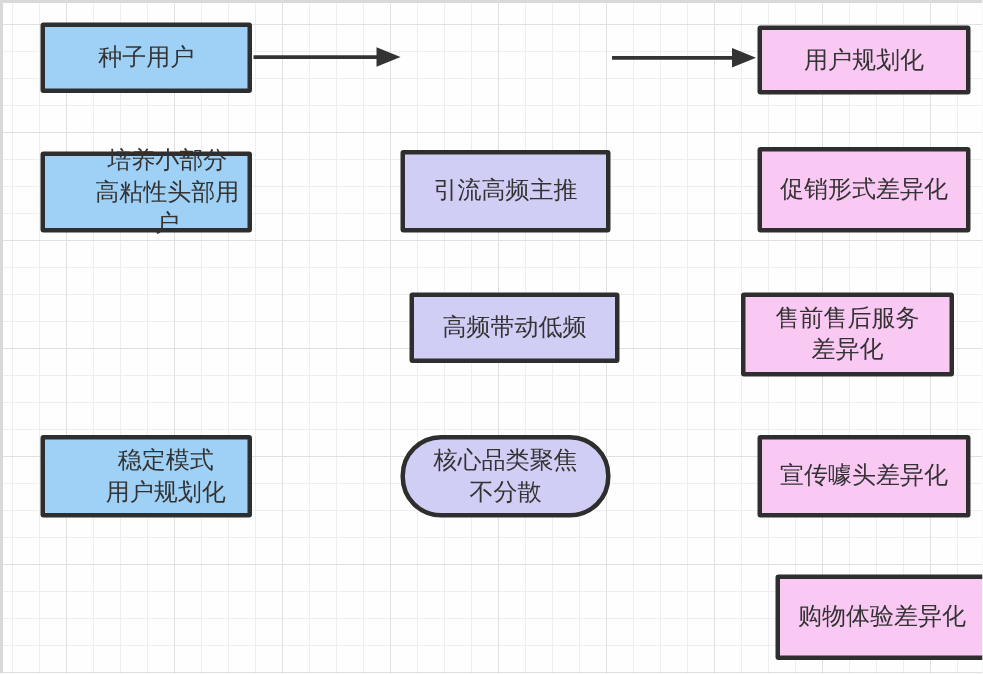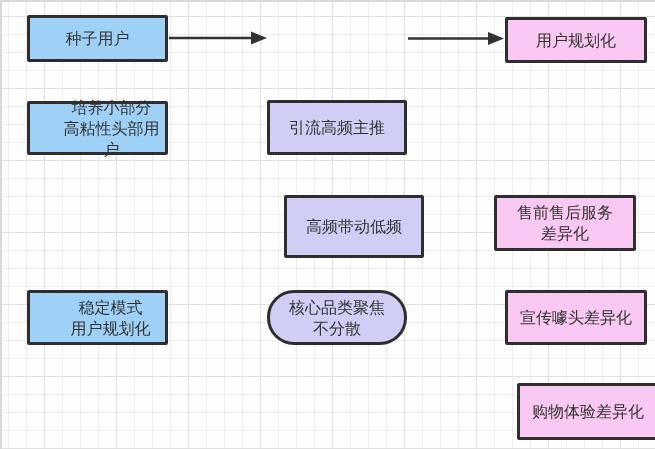--- a/index.html
+++ b/index.html
@@ -45,21 +45,21 @@
   .blue   { background: #9fd1f7; }
   .purple { background: #d0cef5; }
   .pink   { background: #fac9f3; }
 
   #n-l1 { left:27px;  top:15px;  width:141px; height:47px; }
   #n-l2 { left:27px;  top:101px; width:141px; height:54px;padding-left:28px; }
   #n-l3 { left:27px;  top:195px; width:141px; height:55px; }
   #n-l4 { left:27px;  top:290px; width:141px; height:55px;padding-left:26px; }
   #n-m1 { left:267px; top:16px;  width:140px; height:46px; }
   #n-m2 { left:267px; top:100px; width:140px; height:55px;justify-content:center; }
-  #n-m3 { left:284px; top:195px; width:140px; height:63px; }
+  #n-m3 { left:273px; top:195px; width:140px; height:47px; }
   #n-m4 { left:267px; top:290px; width:140px; height:55px;border-radius:27px; }
   #n-r1 { left:505px; top:17px;  width:142px; height:46px; }
   #n-r2 { left:505px; top:98px;  width:142px; height:57px; }
   #n-r3 { left:494px; top:195px; width:142px; height:56px; }
   #n-r4 { left:505px; top:290px; width:142px; height:55px; }
   #n-r5 { left:505px; top:383px; width:142px; height:57px;margin-left:12px; }
 </style>
 </head>
 <body>
 
@@ -97,20 +97,23 @@
     <span class="label">高频带动低频</span>
   </div>
   <div class="node purple" id="n-m4">
     <span class="label">核心品类聚焦
 不分散</span>
   </div>
 
   <div class="node pink header-node" id="n-r1">
     <span class="label">用户规划化</span>
   </div>
+  <div class="node pink" id="n-r2">
+    <span class="label">促销形式差异化</span>
+  </div>
   <div class="node pink" id="n-r3">
     <span class="label">售前售后服务
 差异化</span>
   </div>
   <div class="node pink" id="n-r4">
     <span class="label">宣传噱头差异化</span>
   </div>
   <div class="node pink" id="n-r5">
     <span class="label">购物体验差异化</span>
   </div>

